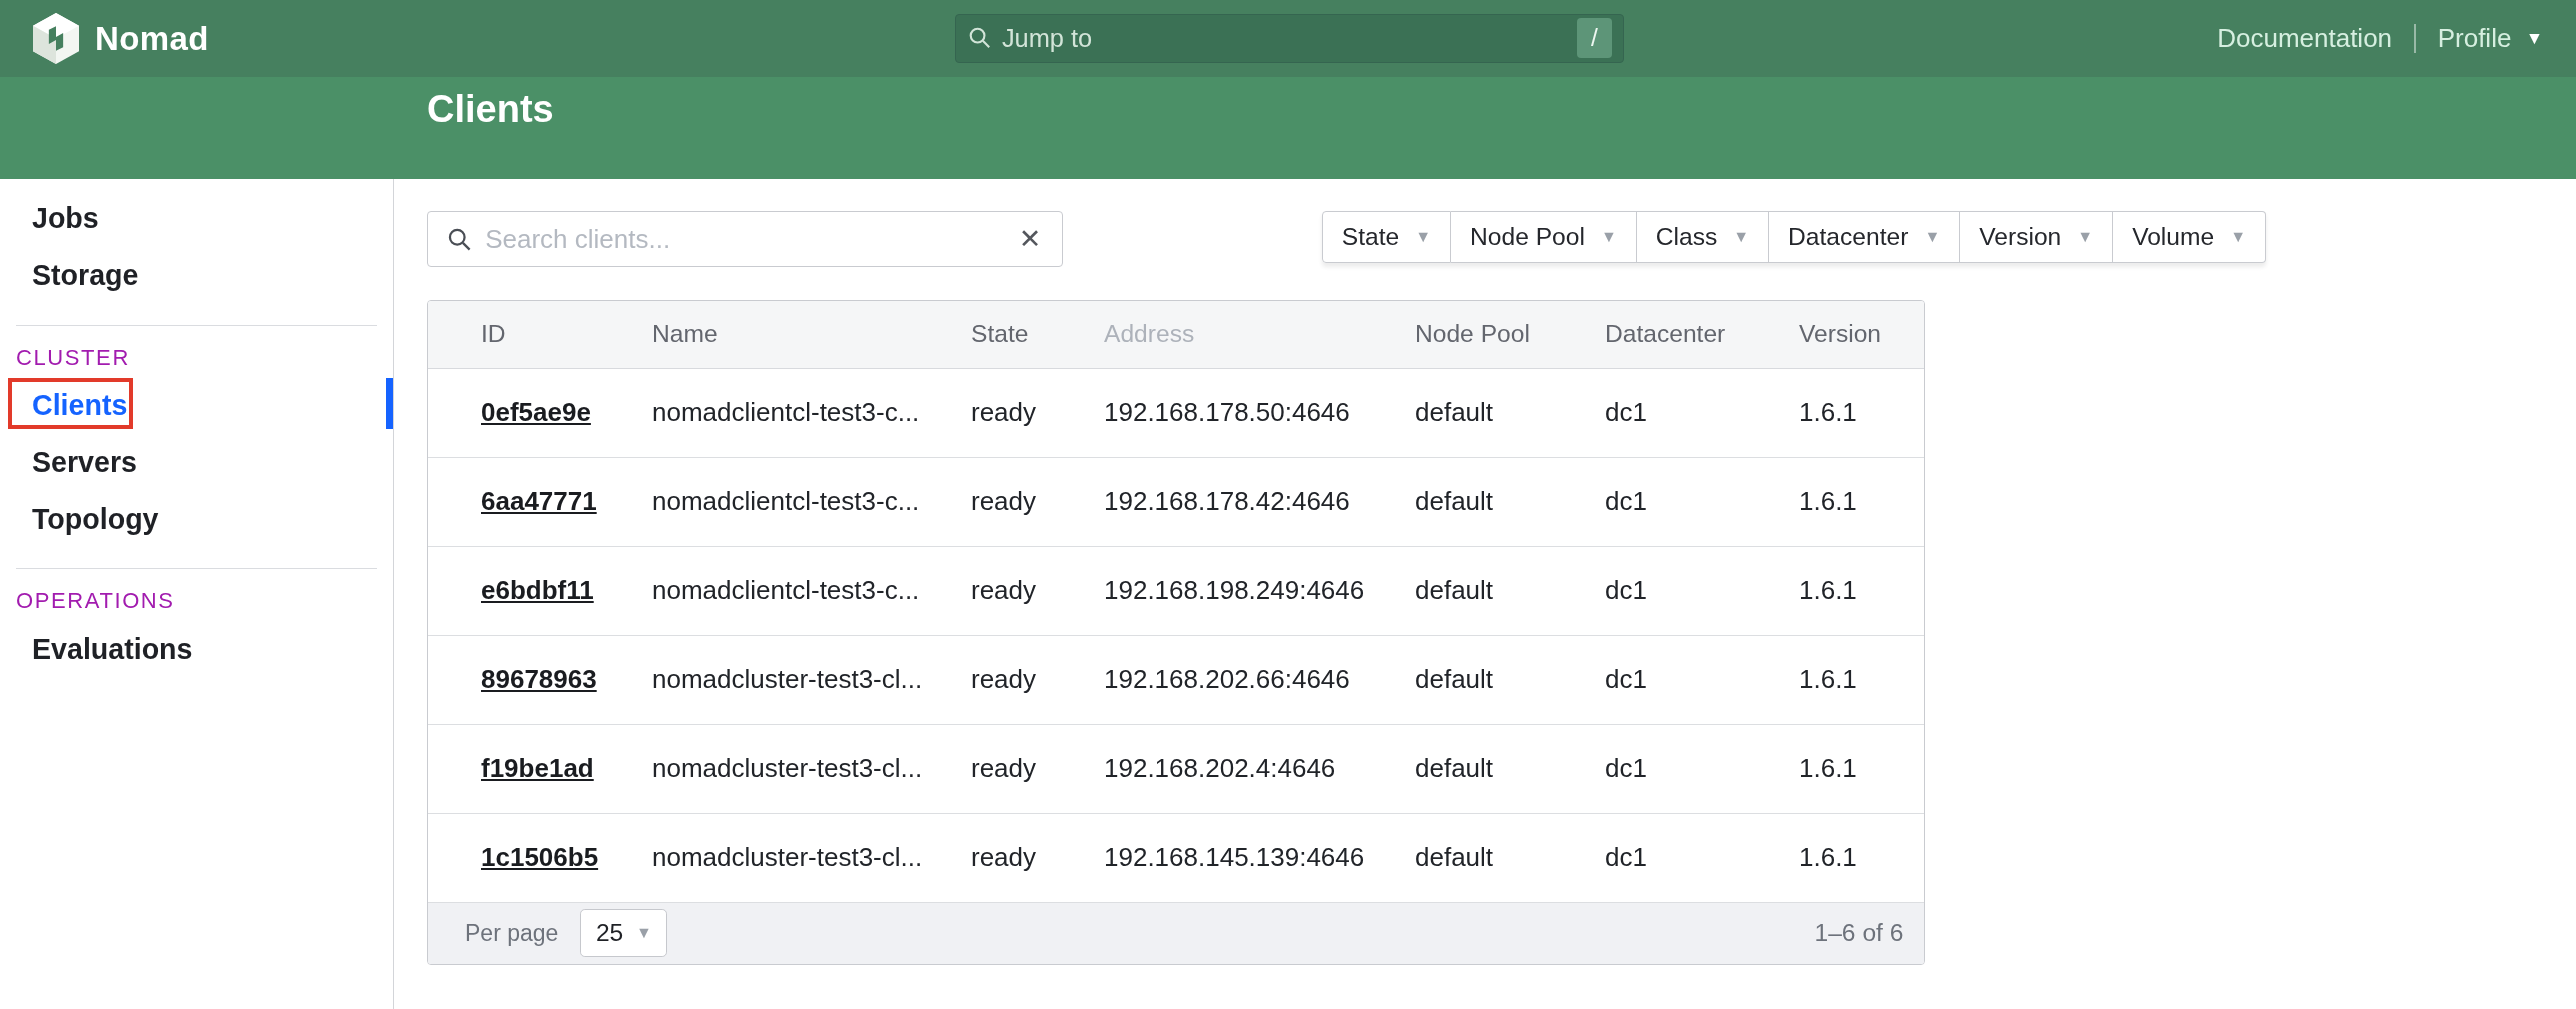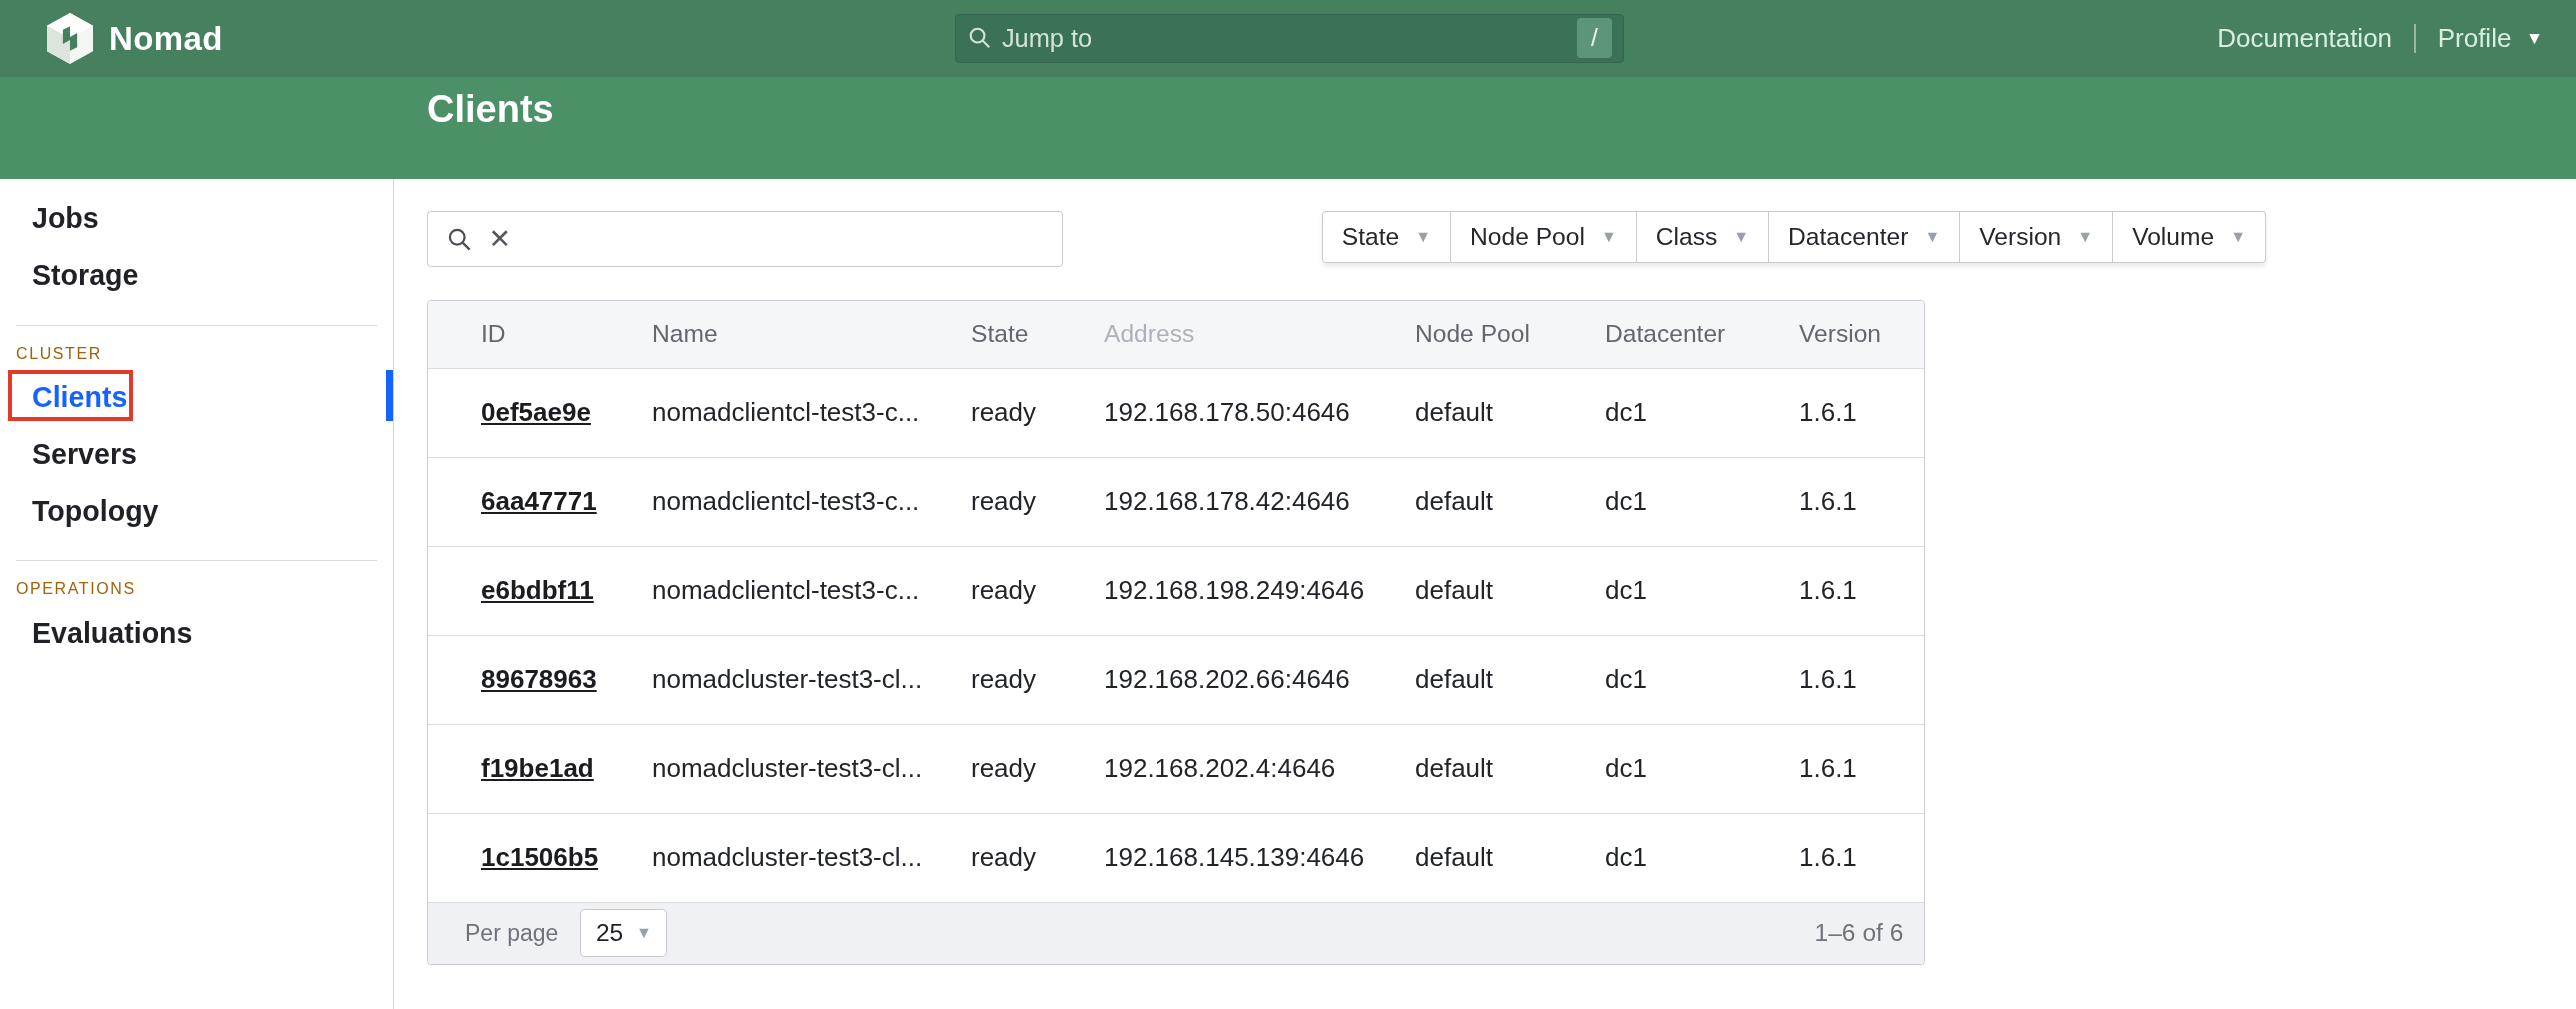--- a/index.html
+++ b/index.html
@@ -8,21 +8,21 @@
     font-family:"Liberation Sans", sans-serif;
     width:2576px; height:1009px; overflow:hidden; position:relative;
     color:#212429;
   }
 
   
   .navbar {
     height:77px; background:#46805f; display:flex; align-items:center;
     padding:0 33px; position:relative;
   }
-  .brand { display:flex; align-items:center; gap:16px; cursor:pointer;margin-left:14px; }
+  .brand { display:flex; align-items:center; gap:16px; cursor:pointer; }
   .brand svg { display:block; }
   .brand-name { color:#ffffff; font-size:33px; font-weight:700; letter-spacing:0.4px; }
   .nav-search {
     position:absolute; left:955px; top:13.5px; width:669px; height:49px;
     background:#3b7155; border:0.8px solid #356550; border-radius:4px;
     display:flex; align-items:center; padding:0 11px; cursor:text;
   }
   .nav-search .mag { width:25.4px; height:25.4px; margin-right:9.5px; flex:none; }
   .nav-search .ph { color:#d2e4d8; font-size:25.4px;text-align:center; }
   .kbd {
@@ -44,21 +44,21 @@
   .sidebar {
     width:394px; flex:none; border-right:1.6px solid #d3d5d9;
     padding-top:11px; position:relative; background:#fff;
   }
   .side-item {
     display:block; padding:12px 0 12px 32px; font-size:28.6px; font-weight:700;
     color:#1f2126; text-decoration:none; cursor:pointer;
   }
   .side-divider { border:none; border-top:1.6px solid #dadce0; margin:20.6px 16px 11px 16px; }
   .section-title {
-    padding:8px 0 6.3px 16px; font-size:16px; color:#a16207; letter-spacing:1.6px;
+    padding:8px 0 6.3px 16px; font-size:22px; color:#a21caf; letter-spacing:1.6px;
   }
   .clients-wrap { position:relative; }
   .side-item.active { color:#1563ff; }
   .annotation-box {
     position:absolute; left:8px; top:1.6px; width:125px; height:51px;
     border:4px solid #e23a2a; pointer-events:none;
   }
   .active-bar {
     position:absolute; right:0; top:1.6px; width:7.1px; height:51px; background:#1563ff;
   }
@@ -170,20 +170,21 @@
   </aside>
 
   <main class="main">
 
     <div class="toolbar">
       <div class="search-field">
         <svg class="mag" viewBox="0 0 24 24">
           <circle cx="10" cy="10" r="6.5" fill="none" stroke="#4a4e55" stroke-width="2"></circle>
           <line x1="15" y1="15" x2="21" y2="21" stroke="#4a4e55" stroke-width="2"></line>
         </svg>
+        <input type="text" placeholder="Search clients..." style="">
         <span class="clear-x">✕</span>
       </div>
 
       <div class="filter-group">
         <button class="filter-btn">
           <span>State</span>
           <span class="caret-gray">▼</span>
         </button>
         <button class="filter-btn">
           <span>Node Pool</span>

